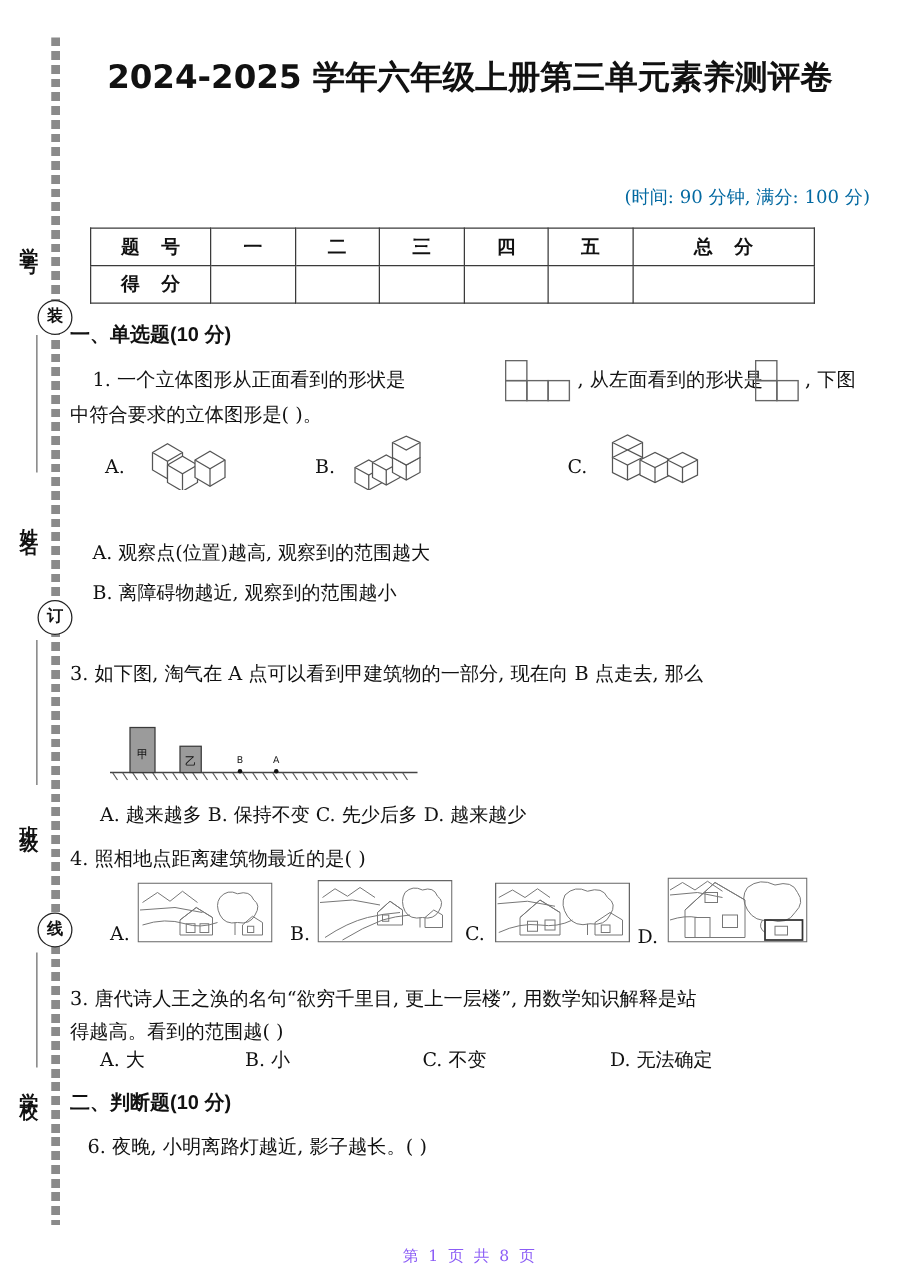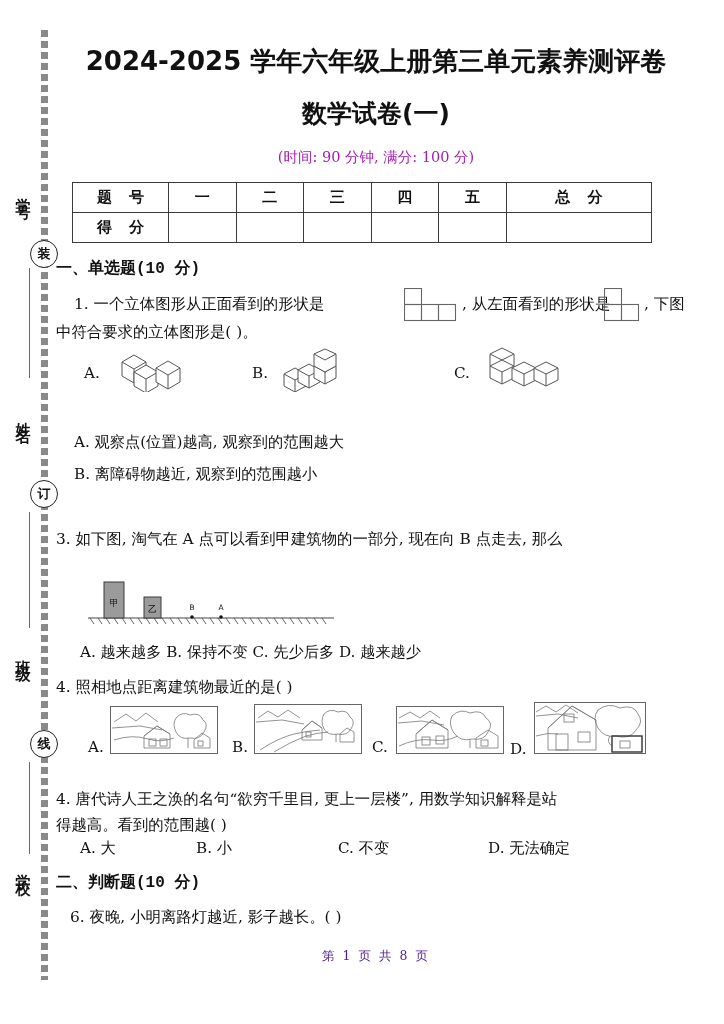--- a/index.html
+++ b/index.html
@@ -43,53 +43,53 @@
     font-family: "DejaVu Sans", "Liberation Sans", sans-serif;
     letter-spacing: 0px; white-space: nowrap;
   }
   .title2 {
     position: absolute; left: 56px; top: 97px; width: 640px;
     text-align: center; font-size: 25px; font-weight: 700;
     font-family: "DejaVu Sans", "Liberation Sans", sans-serif;
   }
   .subinfo {
     position: absolute; left: 56px; top: 148px; width: 640px;
-    text-align: center; font-size: 14.5px; color: #a21caf;
+    text-align: right; font-size: 14.5px; color: #0369a1;
   }
 
   
   table.score {
     position: absolute; left: 72px; top: 182px;
     width: 580px; border-collapse: collapse;
     font-size: 15px;
   }
   table.score td {
     border: 1px solid #3b3b3b; height: 30px; text-align: center;
     font-weight: 700; letter-spacing: 6px; padding-left:6px;
   }
   table.score td.hd { width: 96px; }
   table.score td.blank { letter-spacing: 0; }
 
   
   .sec {
     position: absolute; font-size: 16px; font-weight: 700;
-    font-family: Liberation Mono, monospace;
+    font-family: Liberation Sans, sans-serif;
     white-space: nowrap;
   }
   .q {
     position: absolute; font-size: 15.4px; line-height: 26px;
     white-space: nowrap;
   }
   .qi { position:absolute; font-size:15.4px; white-space: nowrap; }
   .opt { position: absolute; font-size: 15.2px; white-space: nowrap; }
 
   
   .footer {
-    position: absolute; left: 56px; top: 948px; width: 640px;
-    text-align: center; font-size: 12.5px; color: #4c1d95; letter-spacing: 2px;
+    position: absolute; left: 56px; top: 997px; width: 640px;
+    text-align: center; font-size: 12.5px; color: #8b5cf6; letter-spacing: 2px;
   }
 
   
   .fig { position: absolute; }
   svg { display: block; }
 </style>
 </head>
 <body>
 
 <div class="page">
@@ -105,21 +105,20 @@
     <div class="sb-rule" style="top:268px;height:110px"></div>
     <div class="sb-rule" style="top:512px;height:116px"></div>
     <div class="sb-rule" style="top:762px;height:92px"></div>
 
     <div class="sb-circle" style="top:240px">装</div>
     <div class="sb-circle" style="top:480px">订</div>
     <div class="sb-circle" style="top:730px">线</div>
   </div>
 
   <div class="title1">2024-2025 学年六年级上册第三单元素养测评卷</div>
-  <div class="title2">数学试卷(一)</div>
   <div class="subinfo">(时间: 90 分钟, 满分: 100 分)</div>
 
   <table class="score">
     <tbody>
         <tr>
       <td class="hd">题  号</td>
       <td>一</td>
       <td>二</td>
       <td>三</td>
       <td>四</td>
@@ -357,21 +356,21 @@
         <rect x="44" y="30" width="12" height="10"></rect>
         <rect x="30" y="12" width="10" height="8"></rect>
         <path d="M64,8 Q74,0 86,6 Q100,2 104,12 Q110,20 102,28 Q96,38 82,34 Q70,36 64,26 Q58,16 64,8 Z"></path>
         <path d="M76,34 Q72,40 78,44"></path>
         <rect x="78" y="34" width="30" height="16" stroke="#333" stroke-width="1.4"></rect>
         <rect x="86" y="39" width="10" height="7"></rect>
       </g>
     </svg>
   </div>
 
-  <div class="q" style="left:56px; top:786px">4.  唐代诗人王之涣的名句“欲穷千里目, 更上一层楼”, 用数学知识解释是站</div>
+  <div class="q" style="left:56px; top:786px">3.  唐代诗人王之涣的名句“欲穷千里目, 更上一层楼”, 用数学知识解释是站</div>
   <div class="q" style="left:56px; top:812px">得越高。看到的范围越(      )</div>
   <div class="opt" style="left:80px; top:838px">A.  大</div>
   <div class="opt" style="left:196px; top:838px">B.  小</div>
   <div class="opt" style="left:338px; top:838px">C.  不变</div>
   <div class="opt" style="left:488px; top:838px">D.  无法确定</div>
 
   <div class="sec" style="left:56px; top:872px">二、判断题(10 分)</div>
   <div class="q" style="left:70px; top:904px">6.  夜晚, 小明离路灯越近, 影子越长。(        )</div>
 
   <div class="footer">第 1 页  共 8 页</div>

